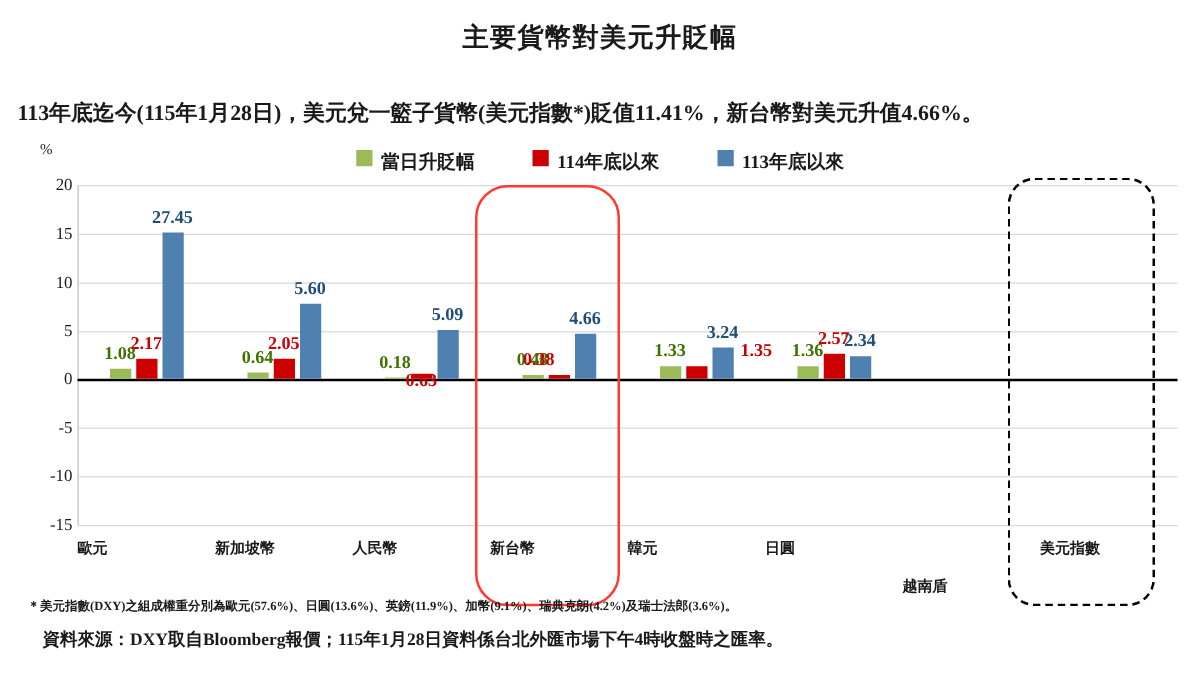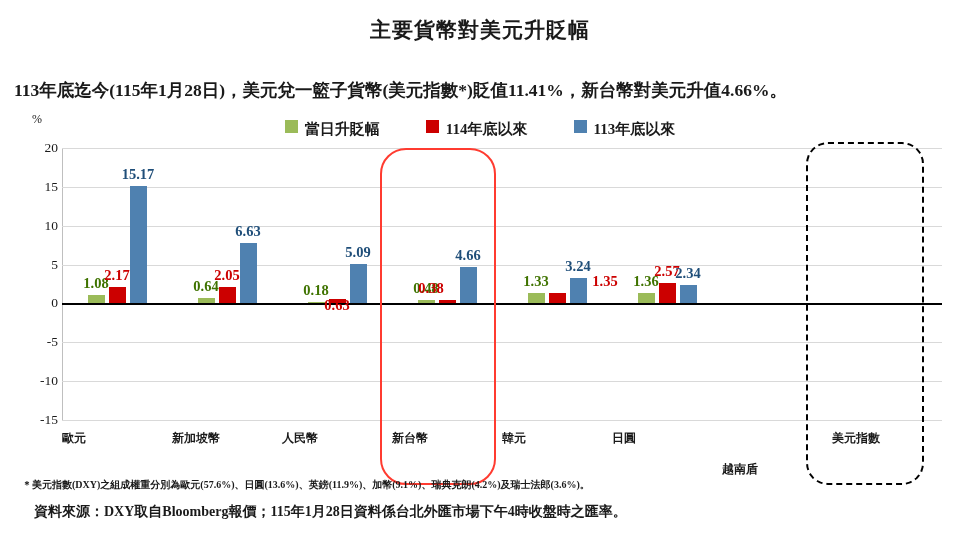--- a/index.html
+++ b/index.html
@@ -125,29 +125,29 @@
     <div class="ytick" style="top: 233.143px;">-10</div>
     <div class="gridline" style="top: 272px;"></div>
     <div class="ytick" style="top: 272px;">-15</div>
     <div id="axis-zero" style="top: 155.429px;"></div>
     <div class="group" style="left: 0px; width: 110px;">
       <div class="bar green" style="left: 25.5px; width: 17px; top: 147.035px; height: 8.39314px; bottom: auto;"></div>
       <div class="vlabel green" style="width: 56px; left: 6px; top: 127.035px;">1.08</div>
       <div class="bar red" style="left: 46.5px; width: 17px; top: 138.565px; height: 16.864px; bottom: auto;"></div>
       <div class="vlabel red" style="width: 56px; left: 27px; top: 118.565px;">2.17</div>
       <div class="bar blue" style="left: 67.5px; width: 17px; top: 37.536px; height: 117.893px; bottom: auto;"></div>
-      <div class="vlabel blue" style="width: 56px; left: 48px; top: 17.536px;">15.17</div>
+      <div class="vlabel blue" style="width: 56px; left: 48px; top: 17.536px;">27.45</div>
     </div>
     <div class="group" style="left: 110px; width: 110px;">
       <div class="bar green" style="left: 25.5px; width: 17px; top: 150.455px; height: 4.97371px; bottom: auto;"></div>
       <div class="vlabel green" style="width: 56px; left: 6px; top: 130.455px;">0.64</div>
       <div class="bar red" style="left: 46.5px; width: 17px; top: 139.497px; height: 15.9314px; bottom: auto;"></div>
       <div class="vlabel red" style="width: 56px; left: 27px; top: 119.497px;">2.05</div>
       <div class="bar blue" style="left: 67.5px; width: 17px; top: 94.7337px; height: 60.6949px; bottom: auto;"></div>
-      <div class="vlabel blue" style="width: 56px; left: 48px; top: 74.7337px;">6.63</div>
+      <div class="vlabel blue" style="width: 56px; left: 48px; top: 74.7337px;">5.60</div>
     </div>
     <div class="group" style="left: 220px; width: 110px;">
       <div class="bar green" style="left: 25.5px; width: 17px; top: 154.03px; height: 1.39886px; bottom: auto;"></div>
       <div class="vlabel green" style="width: 56px; left: 6px; top: 134.03px;">0.18</div>
       <div class="bar red" style="left: 46.5px; width: 17px; top: 150.533px; height: 4.896px; bottom: auto;"></div>
       <div class="vlabel red" style="width: 56px; left: 27px; top: 130.533px; margin-top: 18px;">0.63</div>
       <div class="bar blue" style="left: 67.5px; width: 17px; top: 115.872px; height: 39.5566px; bottom: auto;"></div>
       <div class="vlabel blue" style="width: 56px; left: 48px; top: 95.872px;">5.09</div>
     </div>
     <div class="group" style="left: 330px; width: 110px;">

